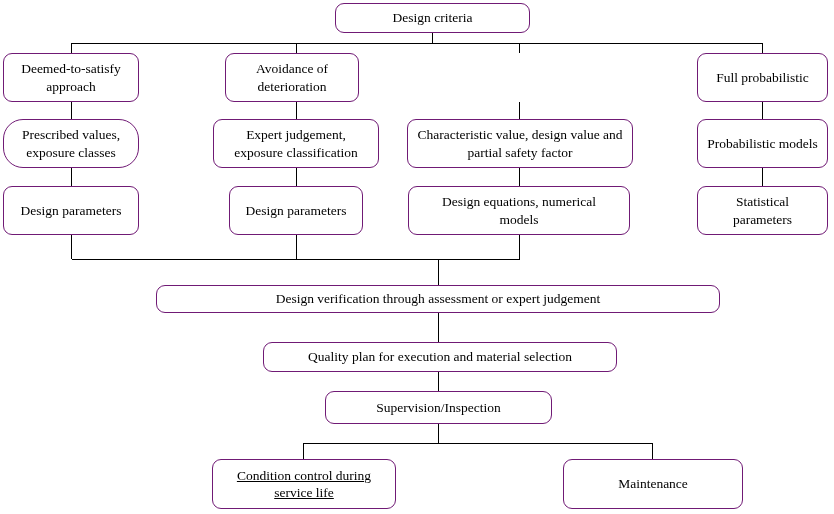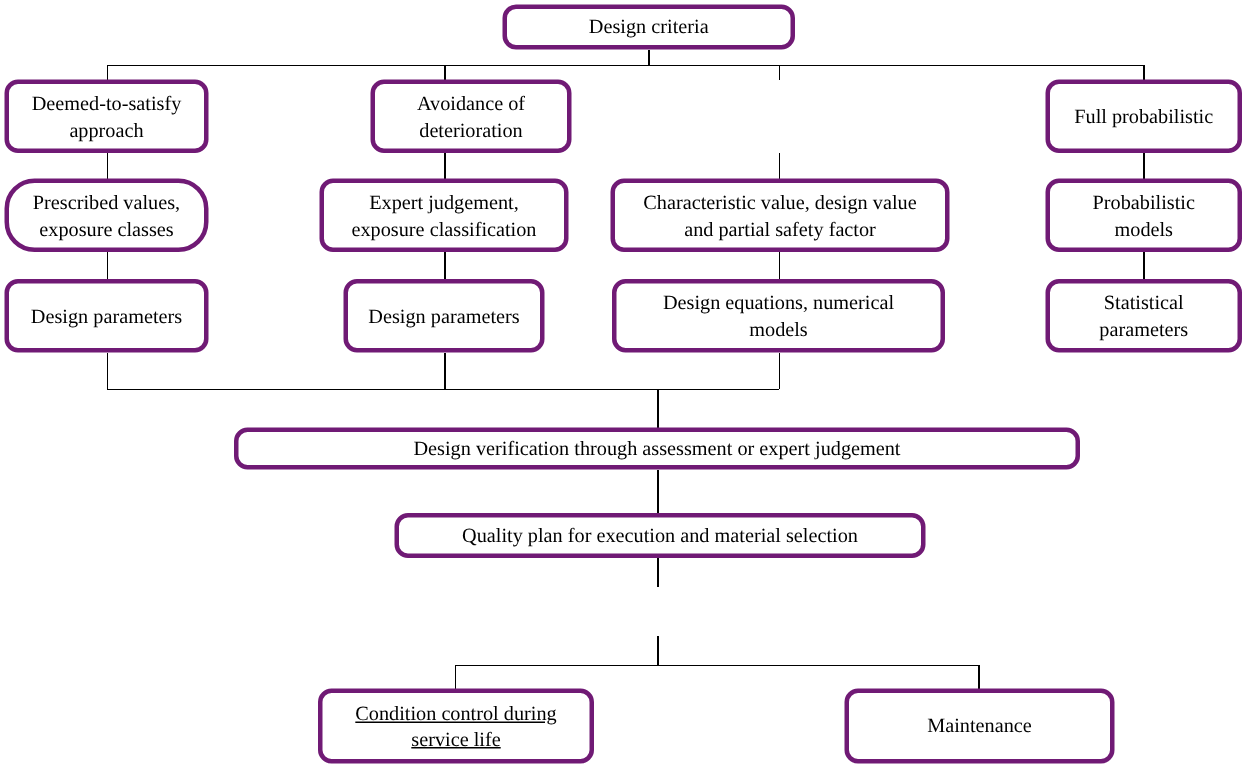--- a/index.html
+++ b/index.html
@@ -14,36 +14,36 @@
   }
   svg.connectors {
     position: absolute;
     left: 0; top: 0;
     width: 834px; height: 514px;
   }
   .node {
     position: absolute;
     box-sizing: border-box;
     background: #ffffff;
-    border: 3px solid #701a75;
+    border: 1px solid #701a75;
     border-radius: 9px;
     display: flex;
     align-items: center;
     justify-content: center;
     text-align: center;
     font-size: 13.5px;
     line-height: 1.28;
     padding: 2px 8px;
   }
   .node.pad-lg { padding: 2px 15px; }
 
   
   .n-criteria      { left: 335px; top:   3px; width: 195px; height: 30px; }
   .n-deemed        { left:   3px; top:  53px; width: 136px; height: 49px; }
-  .n-avoidance     { left: 247px; top:  53px; width: 134px; height: 49px; }
+  .n-avoidance     { left: 225px; top:  53px; width: 134px; height: 49px; }
   .n-partial       { left: 452px; top:  53px; width: 135px; height: 49px; }
   .n-full          { left: 697px; top:  53px; width: 131px; height: 49px; }
   .n-prescribed    { left:   3px; top: 119px; width: 136px; height: 49px; border-radius: 20px; }
   .n-expert        { left: 213px; top: 119px; width: 166px; height: 49px; }
   .n-characteristic{ left: 407px; top: 119px; width: 226px; height: 49px; }
   .n-probmodels    { left: 697px; top: 119px; width: 131px; height: 49px; }
   .n-dp1           { left:   3px; top: 186px; width: 136px; height: 49px; }
   .n-dp2           { left: 229px; top: 186px; width: 134px; height: 49px; }
   .n-equations     { left: 408px; top: 186px; width: 222px; height: 49px; }
   .n-statistical   { left: 697px; top: 186px; width: 131px; height: 49px; }
@@ -110,17 +110,18 @@
   <div class="node n-characteristic">Characteristic value, design value and partial safety factor</div>
   <div class="node n-probmodels">Probabilistic models</div>
 
   <div class="node n-dp1">Design parameters</div>
   <div class="node n-dp2">Design parameters</div>
   <div class="node n-equations pad-lg">Design equations, numerical models</div>
   <div class="node n-statistical">Statistical parameters</div>
 
   <div class="node n-verification">Design verification through assessment or expert judgement</div>
   <div class="node n-quality">Quality plan for execution and material selection</div>
+  <div class="node n-supervision">Supervision/Inspection</div>
 
   <div class="node n-condition">Condition control during service life</div>
   <div class="node n-maintenance">Maintenance</div>
 
 </div>
 
 </body></html>

